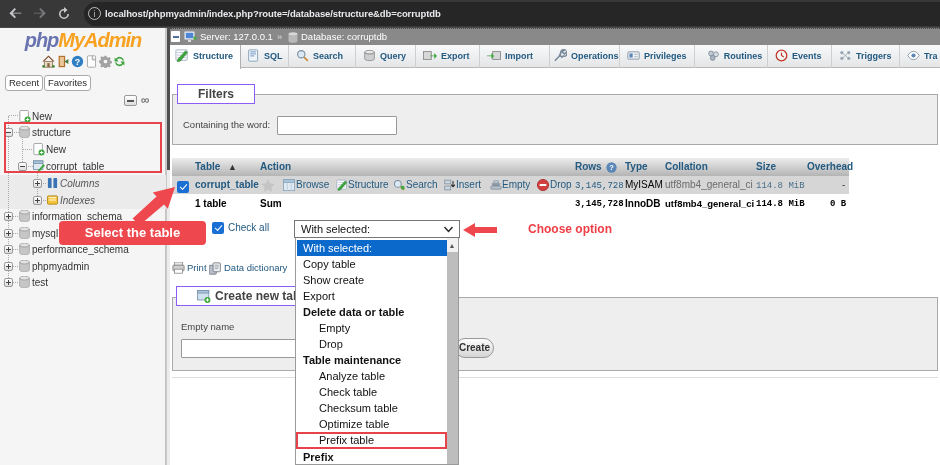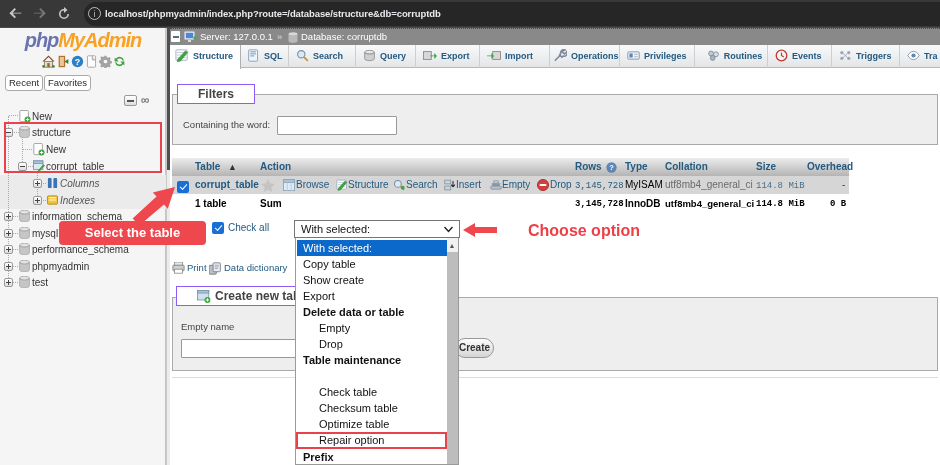--- a/index.html
+++ b/index.html
@@ -409,31 +409,32 @@
     </svg></div>
 <div id="ddown" class="abs">
   <div class="dd sel" style="top:1.5px;">With selected:</div>
   <div class="dd" style="top:17.6px;">Copy table</div>
   <div class="dd" style="top:33.7px;">Show create</div>
   <div class="dd" style="top:49.7px;">Export</div>
   <div class="dd grp" style="top:65.8px;">Delete data or table</div>
   <div class="dd ind" style="top:81.9px;">Empty</div>
   <div class="dd ind" style="top:97.9px;">Drop</div>
   <div class="dd grp" style="top:114px;">Table maintenance</div>
+  <div class="dd ind" style="top:130.1px;">Analyze table</div>
   <div class="dd ind" style="top:146.2px;">Check table</div>
   <div class="dd ind" style="top:162.2px;">Checksum table</div>
   <div class="dd ind" style="top:178.3px;">Optimize table</div>
-  <div class="dd ind" style="top:194.4px;">Repair option</div>
+  <div class="dd ind" style="top:194.4px;">Prefix table</div>
   <div class="dd grp" style="top:210.5px;">Prefix</div>
   <div class="abs" style="right:0; top:0; width:11px; height:226px; background:#f1f1f1;"></div>
   <div class="abs" style="right:2.5px; top:4px; color:#555; font-size:7px;">▲</div>
   <div class="abs" style="right:0; top:14px; width:11px; height:212px; background:#bdbdbd;"></div>
   <div class="abs" style="left:0px; top:193.5px; width:151px; height:17px; border:2px solid #e8434a;"></div>
 </div>
 
 <div id="selbox" class="abs">Select the table</div>
 <svg class="abs" style="left:124px; top:183px;" width="64" height="42" viewBox="0 0 64 42">
     <path d="M8.6 35.6 L32.6 13.6 L28.8 9.5 L51 4 L43.8 25.7 L40 21.6 L15.4 42.4 Z" fill="#ee474d"></path>
   </svg>
-<div class="abs red" style="left:528px; top:222px; font-size:16px;text-align:center;">Choose option</div>
+<div class="abs red" style="left:528px; top:222px; font-size:12px;text-align:center;">Choose option</div>
 <svg class="abs" style="left:463px; top:222px;" width="34" height="16" viewBox="0 0 34 16">
     <path d="M0 8 12 1v4h22v6H12v4z" fill="#ee474d"></path>
   </svg>
 
 </body></html>

